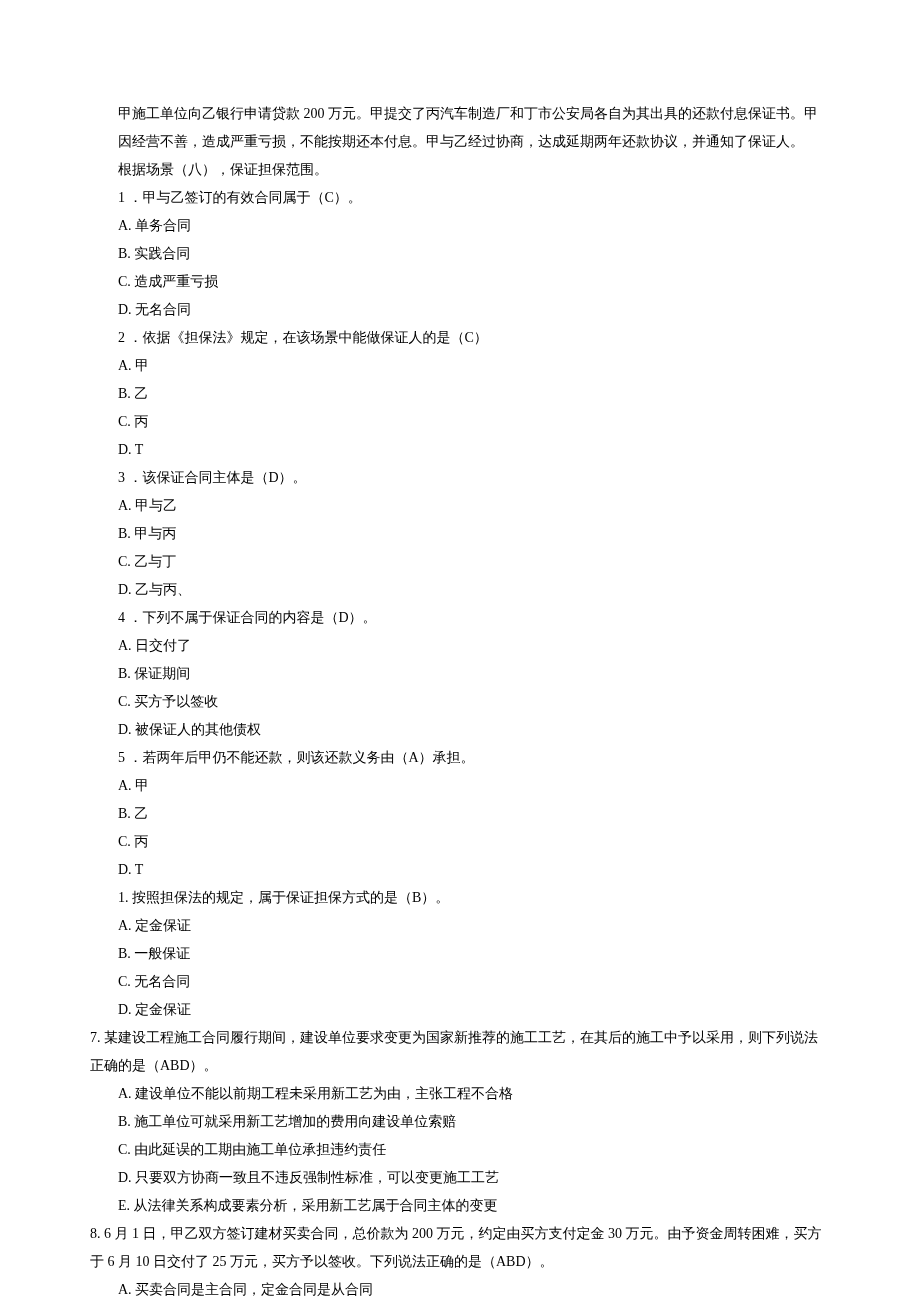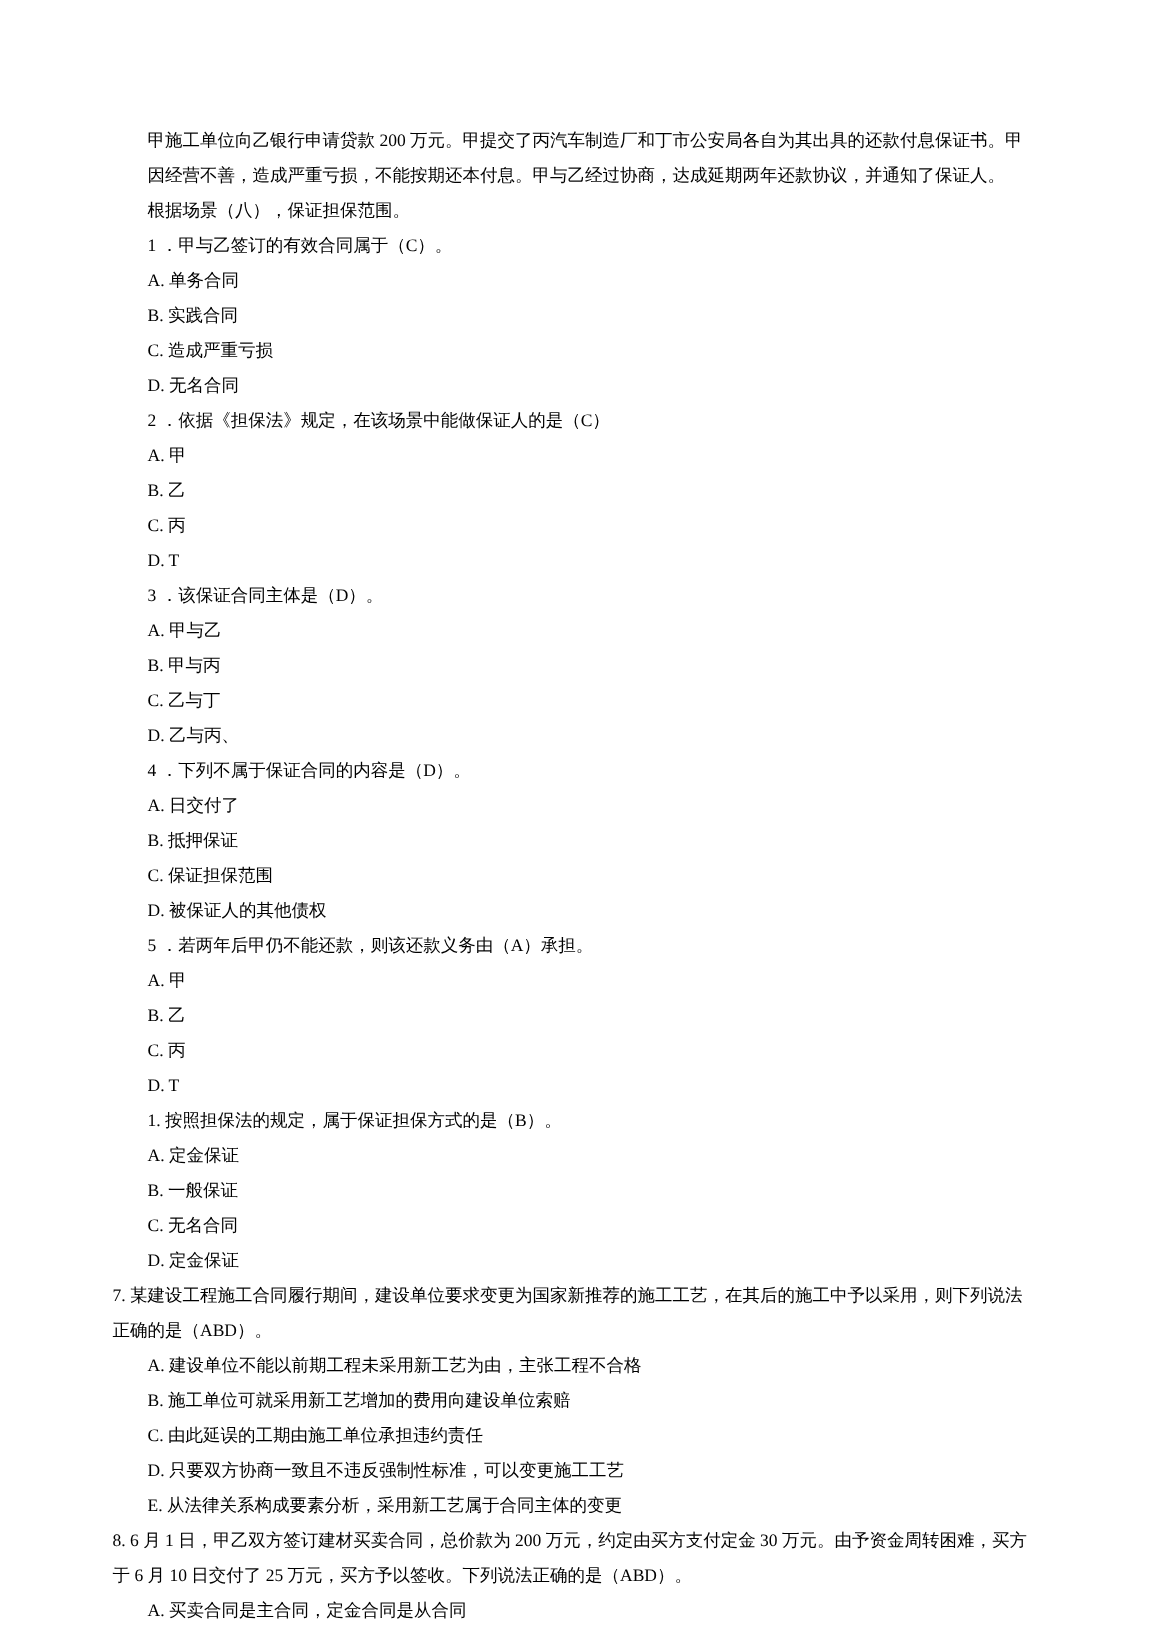--- a/index.html
+++ b/index.html
@@ -45,22 +45,22 @@
 <p class="option">D. T</p>
 
 <p class="question-stem">3 ．该保证合同主体是（D）。</p>
 <p class="option">A. 甲与乙</p>
 <p class="option">B. 甲与丙</p>
 <p class="option">C. 乙与丁</p>
 <p class="option">D. 乙与丙、</p>
 
 <p class="question-stem">4 ．下列不属于保证合同的内容是（D）。</p>
 <p class="option">A. 日交付了</p>
-<p class="option">B. 抵押保证</p>
-<p class="option">C. 保证担保范围</p>
+<p class="option">B. 保证期间</p>
+<p class="option">C. 买方予以签收</p>
 <p class="option">D. 被保证人的其他债权</p>
 
 <p class="question-stem">5 ．若两年后甲仍不能还款，则该还款义务由（A）承担。</p>
 <p class="option">A. 甲</p>
 <p class="option">B. 乙</p>
 <p class="option">C. 丙</p>
 <p class="option">D. T</p>
 
 <p class="question-stem">1. 按照担保法的规定，属于保证担保方式的是（B）。</p>
 <p class="option">A. 定金保证</p>

